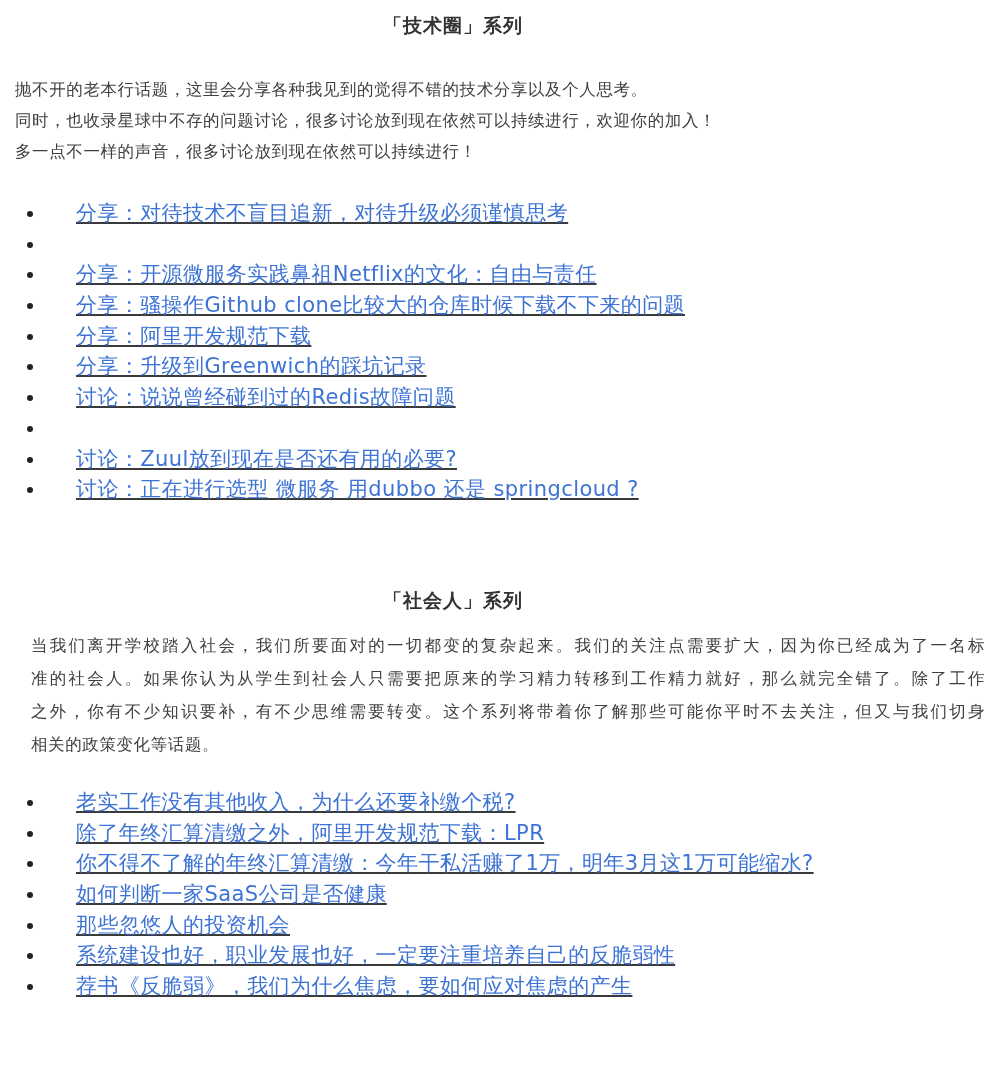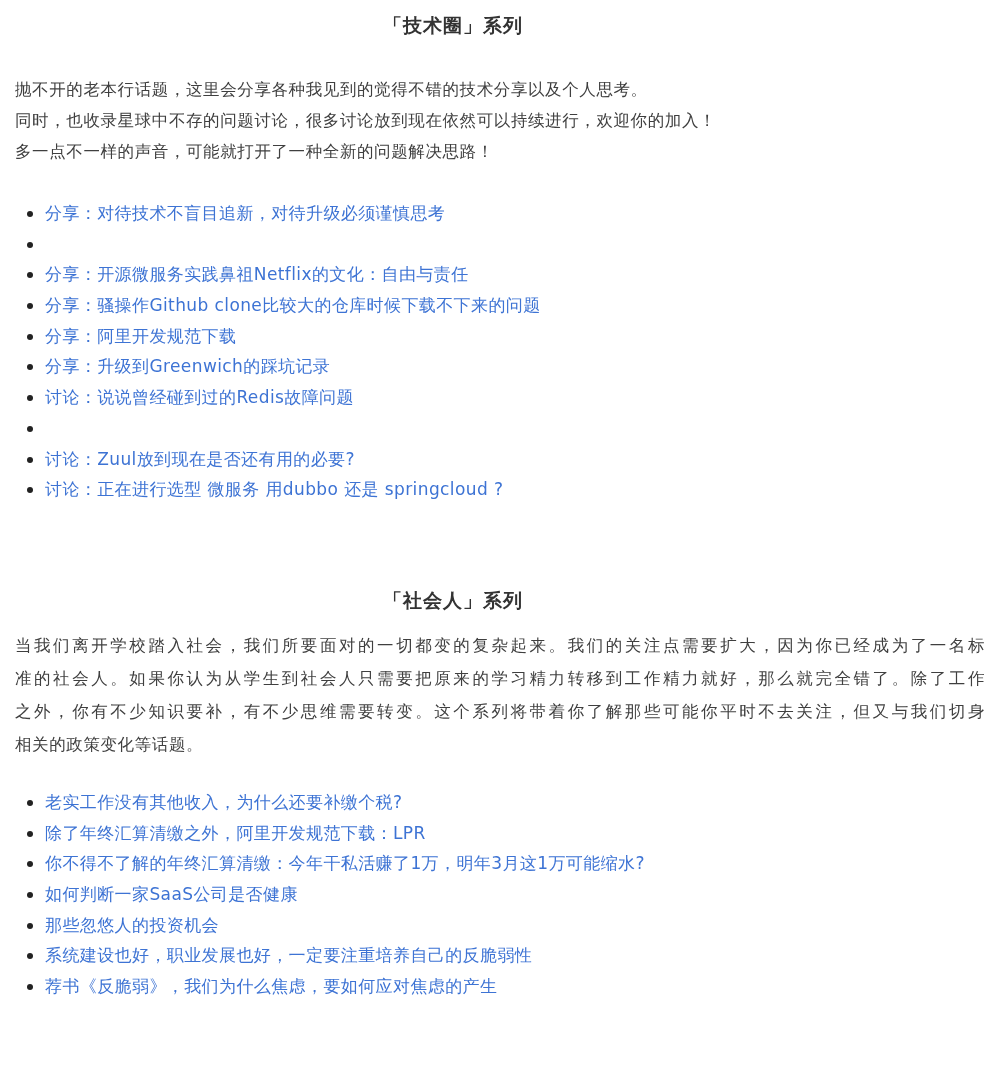--- a/index.html
+++ b/index.html
@@ -38,40 +38,42 @@
       height: 31px;
       line-height: 31px;
       white-space: nowrap;
       font-family: Liberation Mono, monospace;
     }
     .para-justify p {
       height: 33px;
       line-height: 33px;
       text-align: justify;
       text-align-last: justify;
+      margin-left: 16px;
     }
     .para-justify p.last {
       text-align-last: left;
     }
     ul.link-list {
       position: absolute;
       left: 0;
       margin: 0;
       padding: 0;
       list-style: none;
       width: 1000px;
     }
     ul.link-list li {
       position: relative;
       height: 30.7px;
       line-height: 30.7px;
-      padding-left: 45px;
-      font-size: 17px;
+      padding-left: 76px;
+      font-size: 21px;
       white-space: nowrap;
       letter-spacing: 0.4px;
+      text-decoration: underline;
     }
     ul.link-list li .bullet {
       position: absolute;
       left: 27px;
       top: 13px;
       width: 6px;
       height: 6px;
       border-radius: 50%;
       background: #222222;
     }
@@ -82,21 +84,21 @@
     }
   </style>
 </head>
 <body>
 
 <h2 class="section-title" style="top:13px; margin:0;">「技术圈」系列</h2>
 
 <div class="para" style="top:75px;">
   <p>抛不开的老本行话题，这里会分享各种我见到的觉得不错的技术分享以及个人思考。</p>
   <p>同时，也收录星球中不存的问题讨论，很多讨论放到现在依然可以持续进行，欢迎你的加入！</p>
-  <p>多一点不一样的声音，可能就打开了一种全新的问题解决思路！</p>
+  <p>多一点不一样的声音，很多讨论放到现在依然可以持续进行！</p>
 </div>
 
 <ul class="link-list" style="top:198px;">
   <li><span class="bullet"></span><a>分享：对待技术不盲目追新，对待升级必须谨慎思考</a></li>
   <li><span class="bullet"></span></li>
   <li><span class="bullet"></span><a>分享：开源微服务实践鼻祖Netflix的文化：自由与责任</a></li>
   <li><span class="bullet"></span><a>分享：骚操作Github clone比较大的仓库时候下载不下来的问题</a></li>
   <li><span class="bullet"></span><a>分享：阿里开发规范下载</a></li>
   <li><span class="bullet"></span><a>分享：升级到Greenwich的踩坑记录</a></li>
   <li><span class="bullet"></span><a>讨论：说说曾经碰到过的Redis故障问题</a></li>

